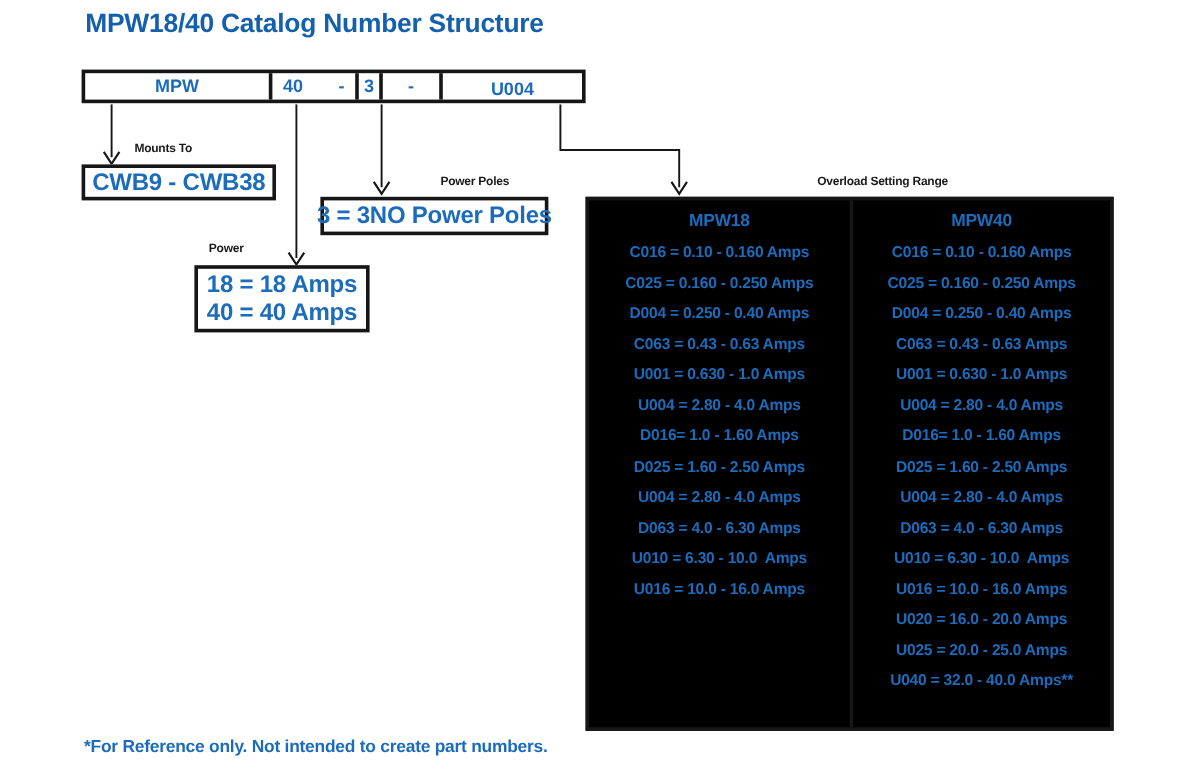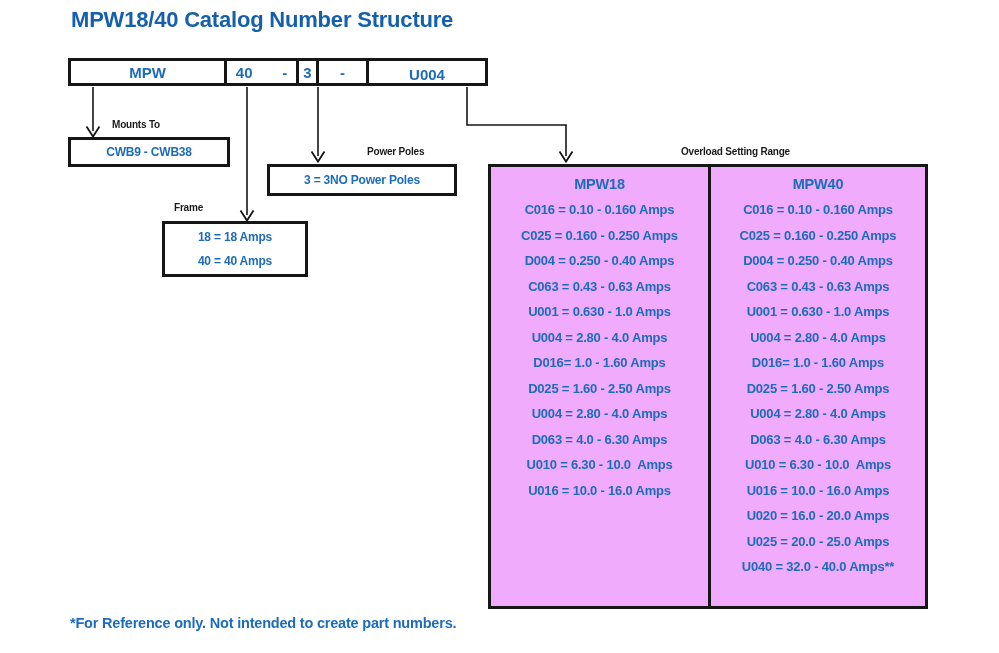--- a/index.html
+++ b/index.html
@@ -44,36 +44,36 @@
   .wires .head{stroke-width:1.8px;}
   
   .lbl{
     position:absolute;font-size:10px;font-weight:700;color:#1a1a1a;
     letter-spacing:-0.2px;white-space:nowrap;
   }
   
   .vbox{
     position:absolute;border:3px solid var(--ink);box-sizing:border-box;
     display:flex;flex-direction:column;align-items:center;justify-content:center;
-    font-size:12px;font-weight:700;color:var(--blue);background:#fff;
+    font-size:20px;font-weight:700;color:var(--blue);background:#fff;
     letter-spacing:-0.2px;
   }
   .vbox .vline{line-height:24px;white-space:pre;}
   .box-mounts{left:68px;top:137px;width:162px;height:30px;}
   .box-frame{left:162px;top:221px;width:146px;height:56px;}
   .box-poles{left:267px;top:164px;width:190px;height:32px;}
   .lbl-mounts{left:112px;top:119px;}
   .lbl-frame{left:174px;top:202px;}
   .lbl-poles{left:340px;top:146px;padding-left:27px;}
   .lbl-overload{left:488px;top:146px;width:440px;text-align:center;text-indent:55px;}
   
   .ol-box{
     position:absolute;left:488px;top:164px;width:440px;height:445px;
     border:3px solid var(--ink);box-sizing:border-box;
-    display:flex;background:#f0abfc;
+    display:flex;background:#000000;
   }
   .ol-col{flex:1 1 50%;box-sizing:border-box;padding-top:4px;}
   .ol-col.right{border-left:3px solid var(--ink);}
   .ol-header{
     height:26px;line-height:26px;text-align:center;
     font-size:14.5px;font-weight:700;color:var(--blue);letter-spacing:-0.2px;
   }
   .ol-row{
     height:25.5px;line-height:25.5px;text-align:center;
     font-size:13px;font-weight:700;color:var(--blue);
@@ -122,21 +122,21 @@
 
     <path class="line" d="M467,87 L467,125 L566,125 L566,156"></path>
     <path class="head" d="M559.5,151.5 L566,161.5 L572.5,151.5"></path>
   </svg>
 
   <div class="lbl lbl-mounts">Mounts To</div>
   <div class="vbox box-mounts">
     <div class="vline">CWB9 - CWB38</div>
   </div>
 
-  <div class="lbl lbl-frame">Frame</div>
+  <div class="lbl lbl-frame">Power</div>
   <div class="vbox box-frame">
     <div class="vline">18 = 18 Amps</div>
     <div class="vline">40 = 40 Amps</div>
   </div>
 
   <div class="lbl lbl-poles">Power Poles</div>
   <div class="vbox box-poles">
     <div class="vline">3 = 3NO Power Poles</div>
   </div>
 

